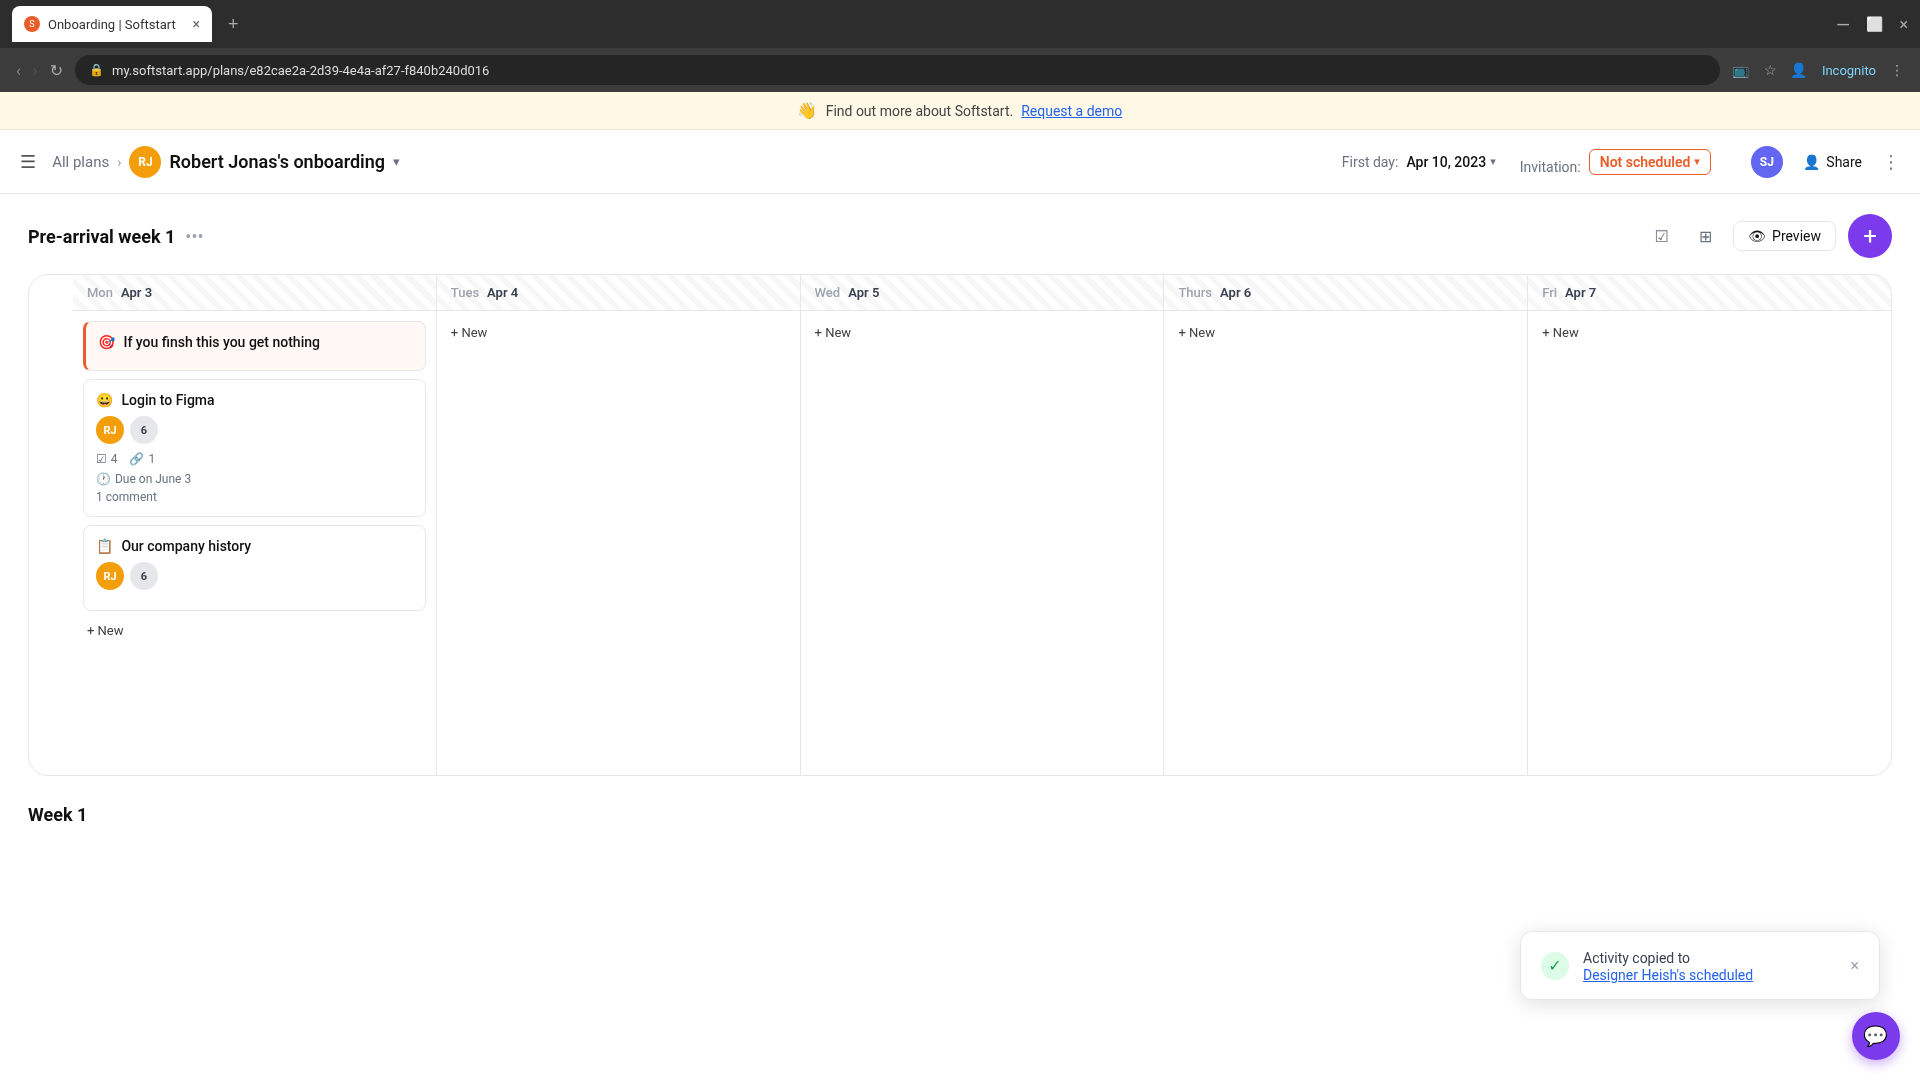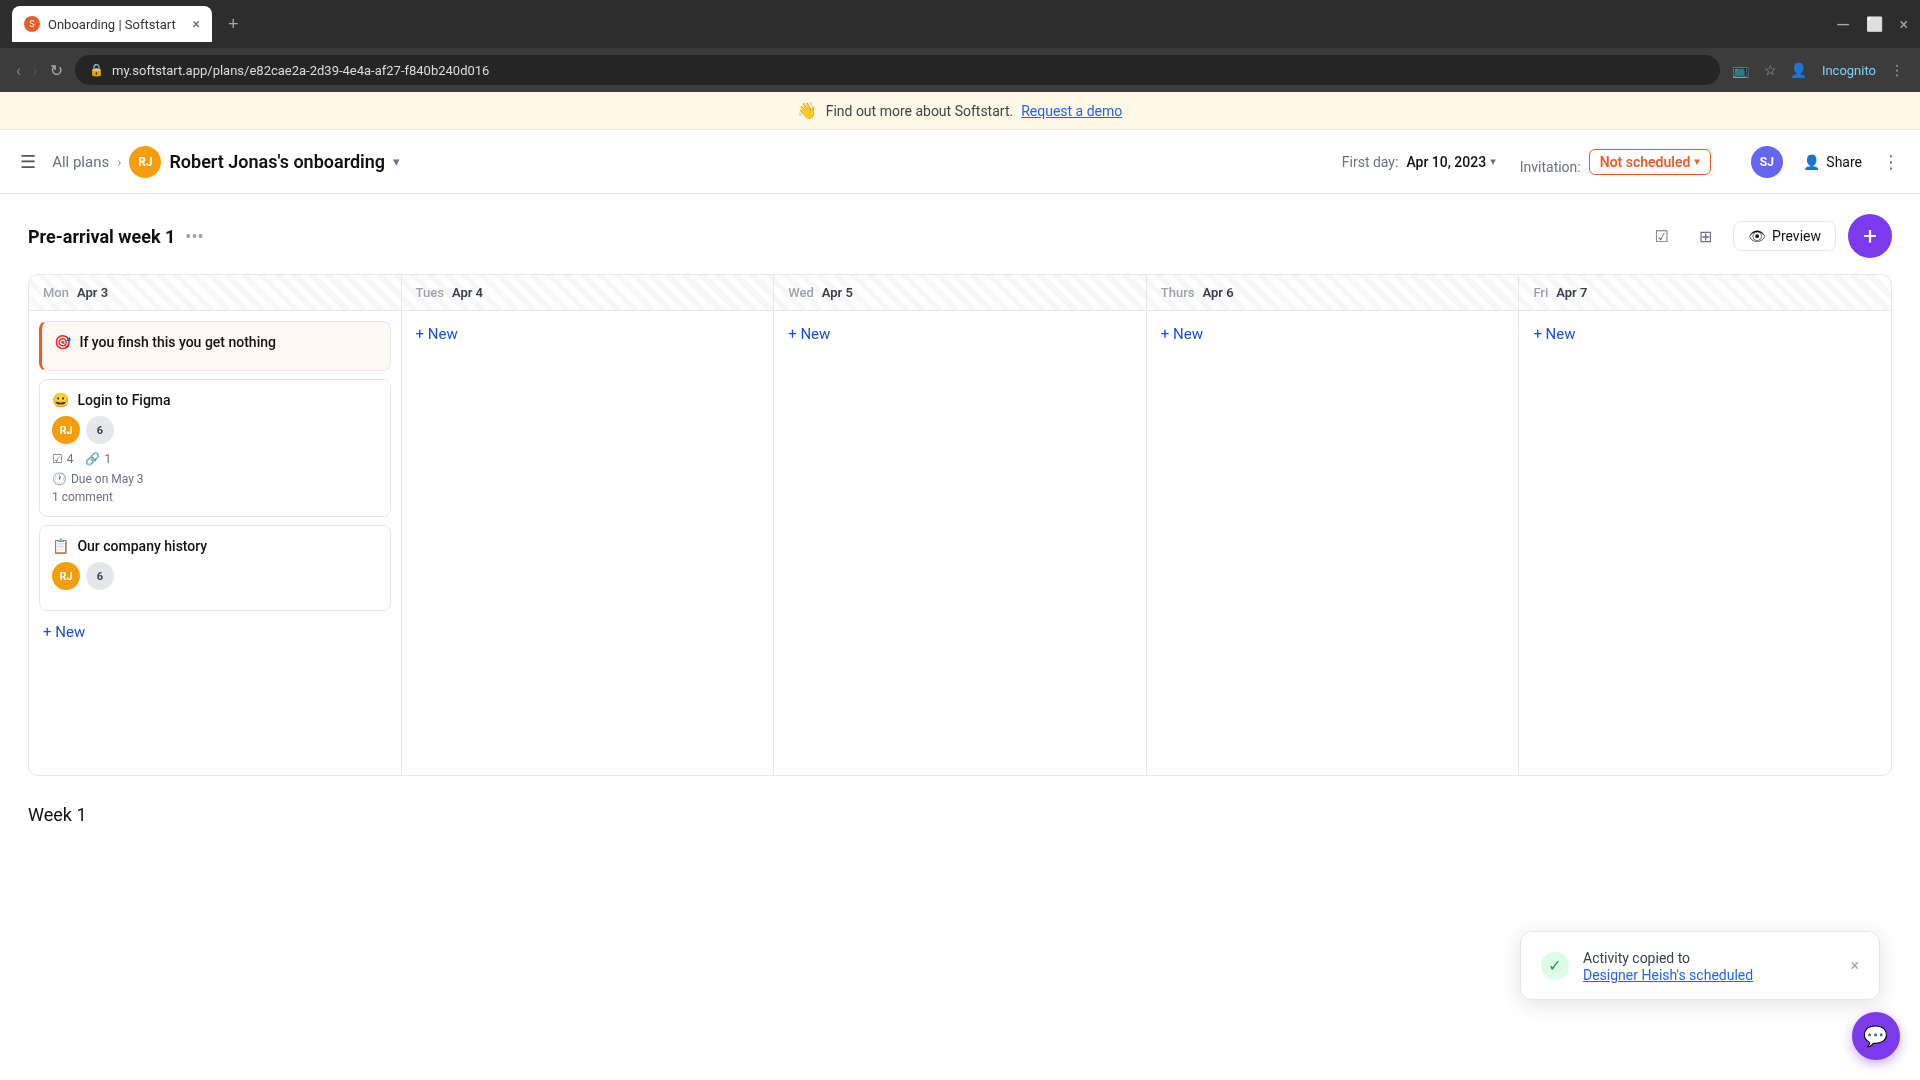--- a/index.html
+++ b/index.html
@@ -54,50 +54,50 @@
     .main-content { padding: 20px 28px; }
     .section-header { display: flex; align-items: center; justify-content: space-between; margin-bottom: 16px; }
     .section-title { font-size: 18px; font-weight: 700; color: #111; }
     .section-dots { color: #9ca3af; font-size: 18px; cursor: pointer; margin-left: 10px; }
     .section-tools { display: flex; align-items: center; gap: 12px; }
     .tool-btn { color: #6b7280; font-size: 16px; cursor: pointer; padding: 4px 8px; border-radius: 6px; border: 1px solid transparent; }
     .preview-btn { display: flex; align-items: center; gap: 6px; font-size: 14px; color: #111; cursor: pointer; padding: 6px 14px; border-radius: 8px; border: 1px solid #e5e7eb; background: #fff; }
     .add-btn { width: 44px; height: 44px; background: #7c3aed; border-radius: 50%; display: flex; align-items: center; justify-content: center; color: white; font-size: 24px; cursor: pointer; }
 
     
-    .calendar-grid { display: flex; gap: 0; border: 1px solid #e5e7eb; border-radius: 10px; overflow: hidden; }
+    .calendar-grid { display: flex; gap: 0; border: 1px solid #e5e7eb; border-radius: 20px; overflow: hidden; padding-left: 44px; }
     .calendar-day { flex: 1; border-right: 1px solid #e5e7eb; min-height: 500px; }
     .calendar-day:last-child { border-right: none; }
     .day-header { padding: 10px 14px; display: flex; align-items: center; gap: 8px; background: repeating-linear-gradient(
       45deg,
       transparent,
       transparent 6px,
       rgba(0,0,0,0.03) 6px,
       rgba(0,0,0,0.03) 12px
     ); border-bottom: 1px solid #e5e7eb; }
     .day-name { font-size: 13px; color: #9ca3af; font-weight: 500; }
     .day-date { font-size: 13px; color: #374151; font-weight: 600; }
     .day-body { padding: 10px 10px; }
-    .new-item-btn { display: flex; align-items: center; gap: 4px; font-size: 15px; color: #1d4ed8; cursor: pointer; padding: 4px 4px; text-align: right; }
+    .new-item-btn { display: flex; align-items: center; gap: 4px; font-size: 13px; color: #404040; cursor: pointer; padding: 4px 4px; text-align: right; }
 
     
     .task-card { background: #fff; border: 1px solid #e5e7eb; border-radius: 8px; padding: 12px; margin-bottom: 8px; cursor: pointer; }
     .task-card-striped { border-left: 3px solid #e85d2a; background: #fff8f5; }
     .task-title { font-size: 14px; color: #111; font-weight: 500; margin-bottom: 8px; display: flex; align-items: flex-start; gap: 8px; }
     .task-assignees { display: flex; align-items: center; gap: 6px; margin-bottom: 8px; }
     .assignee-avatar { width: 28px; height: 28px; background: #f59e0b; border-radius: 50%; display: flex; align-items: center; justify-content: center; font-size: 11px; font-weight: 700; color: white; }
     .assignee-count { width: 28px; height: 28px; background: #e5e7eb; border-radius: 50%; display: flex; align-items: center; justify-content: center; font-size: 11px; font-weight: 700; color: #374151; }
     .task-meta { display: flex; align-items: center; gap: 12px; margin-bottom: 6px; }
     .task-meta-item { display: flex; align-items: center; gap: 4px; font-size: 12px; color: #6b7280; }
     .task-due { display: flex; align-items: center; gap: 4px; font-size: 12px; color: #6b7280; margin-bottom: 4px; }
     .task-comment { font-size: 12px; color: #6b7280; }
 
     
     .week-section { margin-top: 28px; }
-    .week-title { font-size: 18px; font-weight: 400; color: #111; }
+    .week-title { font-size: 18px; font-weight: 700; color: #111; }
 
     
     .toast { position: fixed; bottom: 80px; right: 40px; background: #fff; border: 1px solid #e5e7eb; border-radius: 12px; padding: 16px 20px; display: flex; align-items: center; gap: 14px; box-shadow: 0 4px 20px rgba(0,0,0,0.12); min-width: 360px; }
     .toast-icon { width: 28px; height: 28px; background: #dcfce7; border-radius: 50%; display: flex; align-items: center; justify-content: center; color: #16a34a; font-size: 16px; flex-shrink: 0; }
     .toast-text { flex: 1; }
     .toast-title { font-size: 14px; color: #374151; }
     .toast-link { font-size: 14px; color: #2563eb; text-decoration: underline; cursor: pointer; display: block; }
     .toast-close { color: #9ca3af; font-size: 16px; cursor: pointer; }
 
     
@@ -243,21 +243,21 @@
               <span>☑</span>
               <span>4</span>
             </div>
             <div class="task-meta-item">
               <span>🔗</span>
               <span>1</span>
             </div>
           </div>
           <div class="task-due">
             <span>🕐</span>
-            <span>Due on May 3</span>
+            <span>Due on June 3</span>
           </div>
           <div class="task-comment">1 comment</div>
         </div>
 
         <div class="task-card">
           <div class="task-title">
             <span>📋</span>
             <span>Our company history</span>
           </div>
           <div class="task-assignees">

